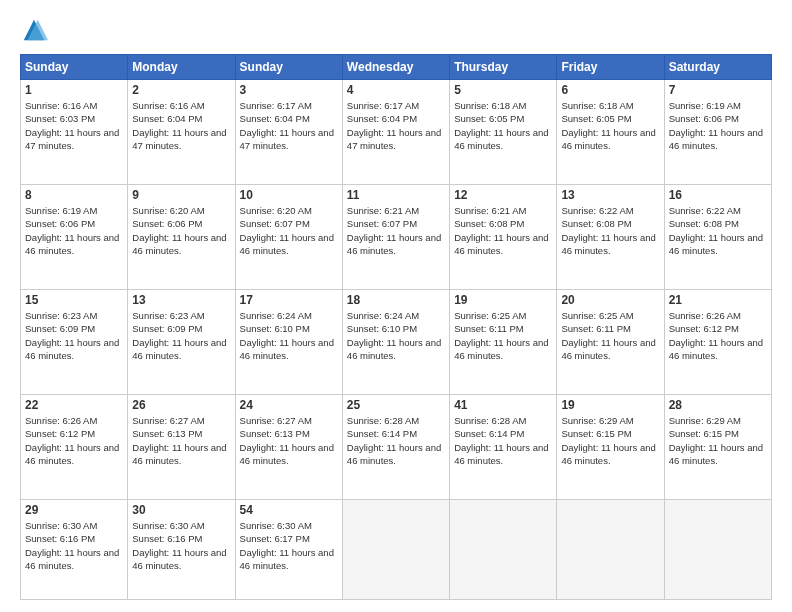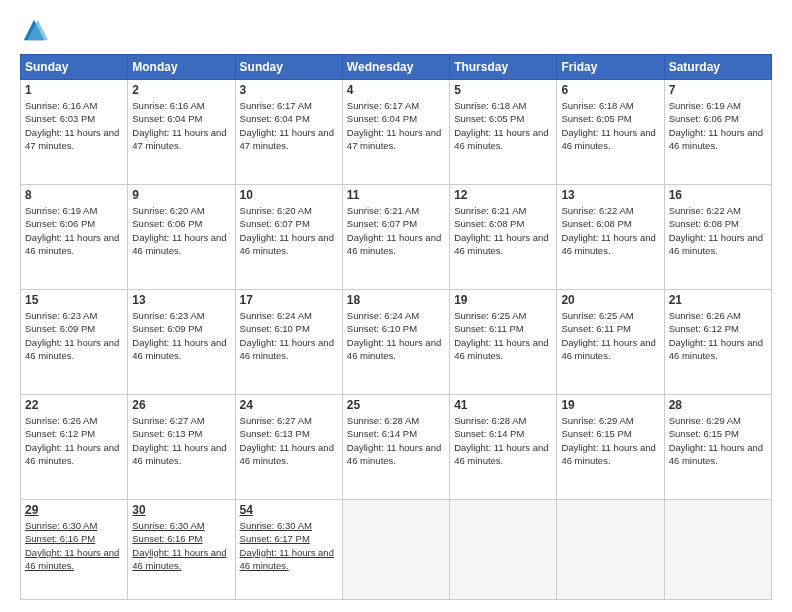--- a/index.html
+++ b/index.html
@@ -77,21 +77,20 @@
       background: #fff;
     }
     .calendar td.empty {
       background: #f5f5f5;
     }
     .calendar tr.week-row td {
       height: 80px;
     }
     .calendar tr.last-row td {
       height: 70px;
-      text-decoration: underline;
     }
     .day-num {
       font-size: 12px;
       font-weight: bold;
       display: block;
       margin-bottom: 2px;
     }
     .day-info {
       line-height: 1.4;
     }

